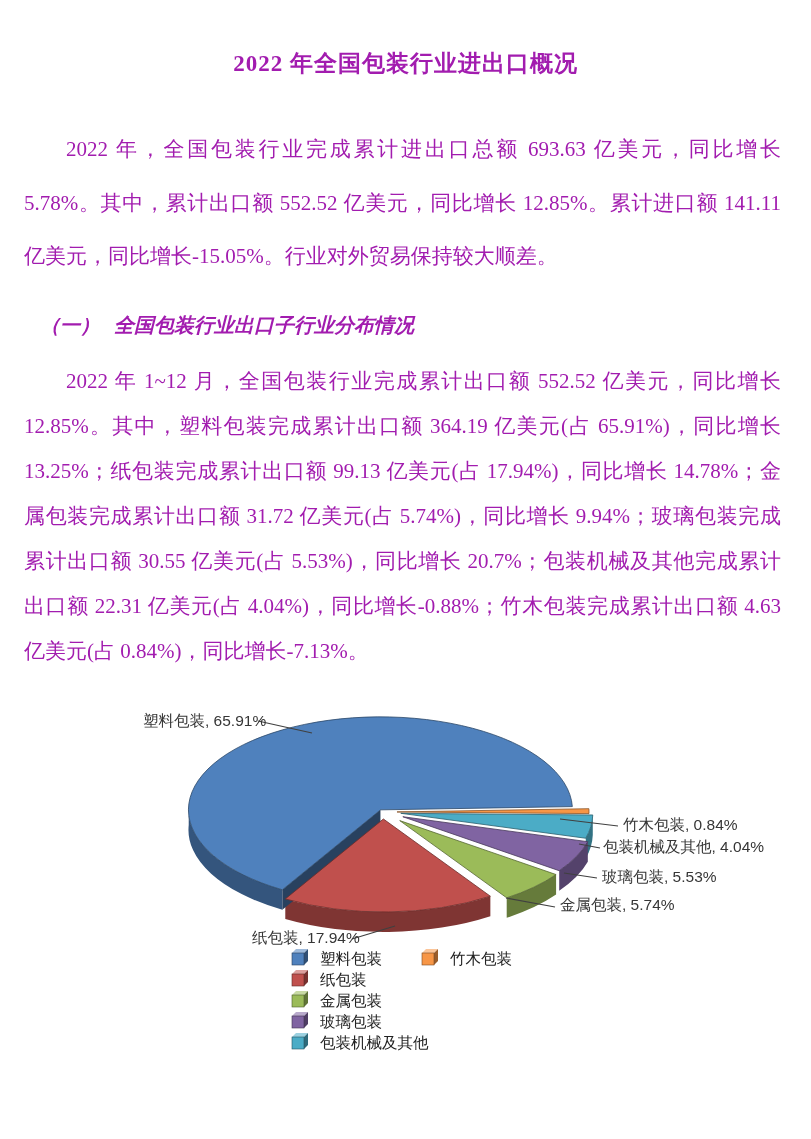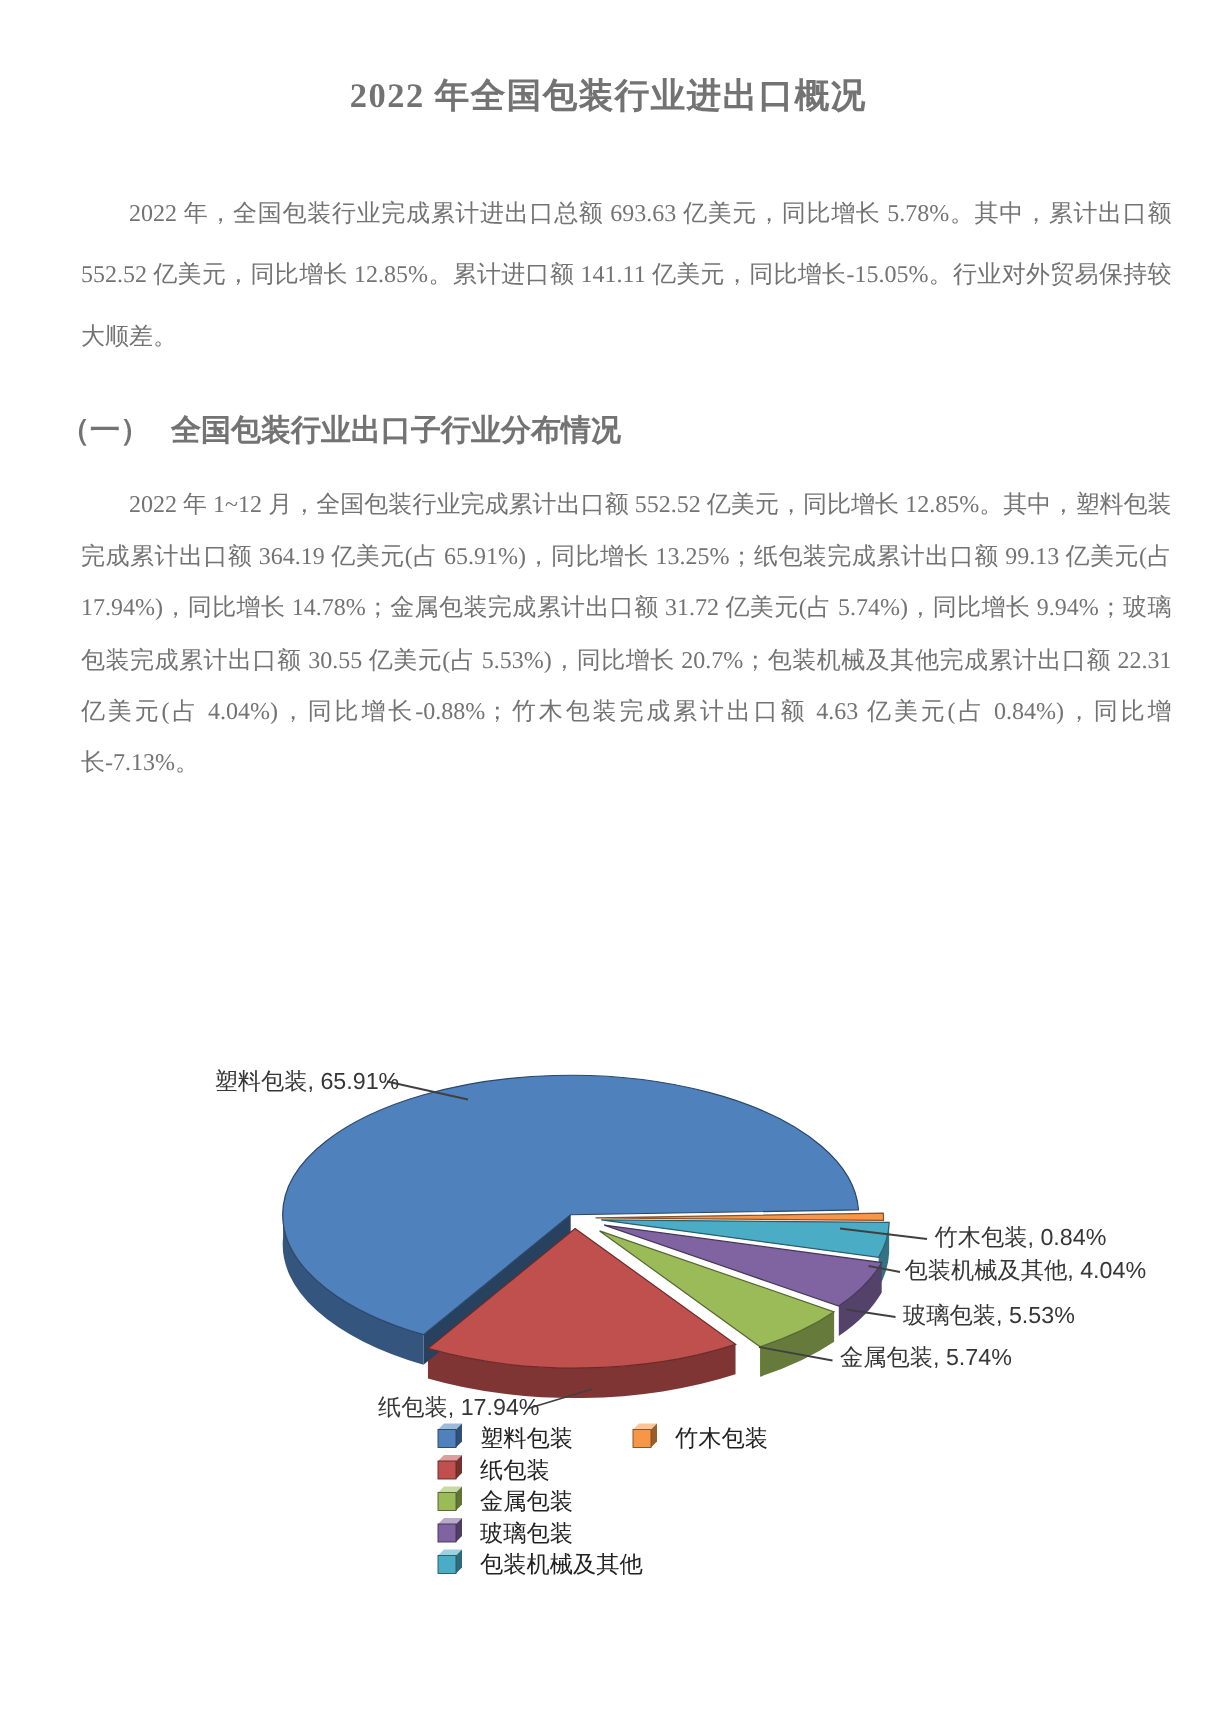--- a/index.html
+++ b/index.html
@@ -1,47 +1,47 @@
 <!DOCTYPE html>
 <html><head>
 <meta charset="utf-8">
 <style>
   html,body{margin:0;padding:0;background:#ffffff;}
   .page{
     position:relative;
     width:811px;height:1139px;
     background:#ffffff;
-    color:#737373;
+    color:#a21caf;
     font-family:"Liberation Serif","DejaVu Serif",serif;
     overflow:hidden;
   }
   .title{
     margin:0;
     padding-top:48px;
     text-align:center;
     font-size:23px;
     font-weight:bold;
     letter-spacing:1px;
   }
   .para{
-    margin:0 30px 0 54px;
-    font-size:16px;
+    margin:0 30px 0 24px;
+    font-size:21px;
     text-align:justify;
     text-indent:2em;
   }
   .para1{margin-top:44px;line-height:2.55;}
   .para2{margin-top:20px;line-height:2.15;}
   .sec{
     margin:24px 30px 0 40px;
     font-size:20px;font-weight:bold;
   }
   .sec-num{display:inline-block;margin-right:46px;}
   .subsec{
     margin:28px 30px 0 40px;
-    font-size:20px;font-weight:bold;
+    font-size:20px;font-weight:bold;font-style:italic;
   }
   .subsec-num{display:inline-block;margin-right:14px;}
   .chart{
     position:absolute;
     top:693px;left:0;
     width:774px;margin:0;padding:0;
   }
   .chart svg{display:block;font-family:"Liberation Sans","DejaVu Sans",sans-serif;}
   .caption{
     margin-top:2px;

